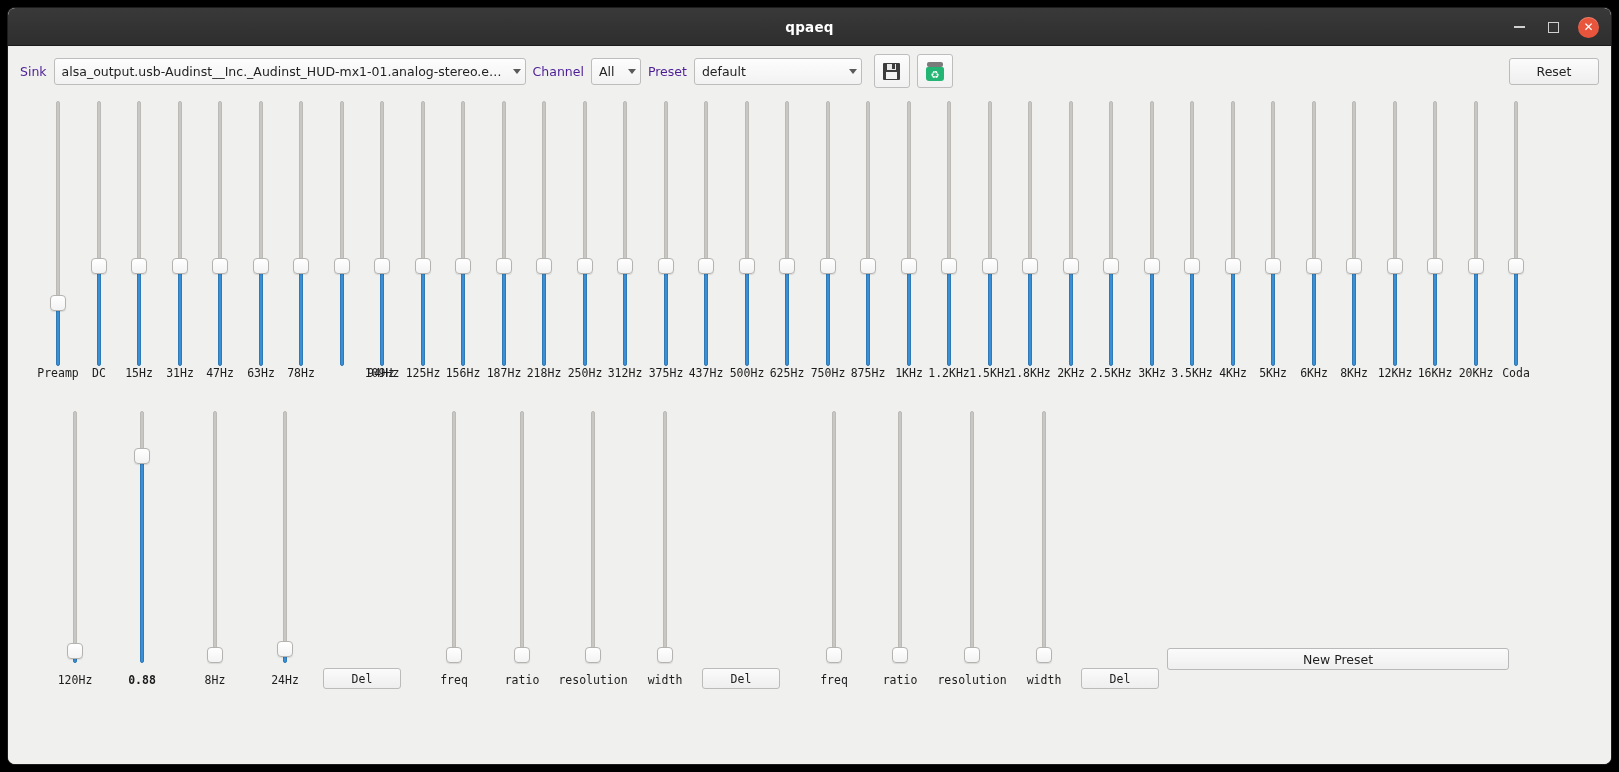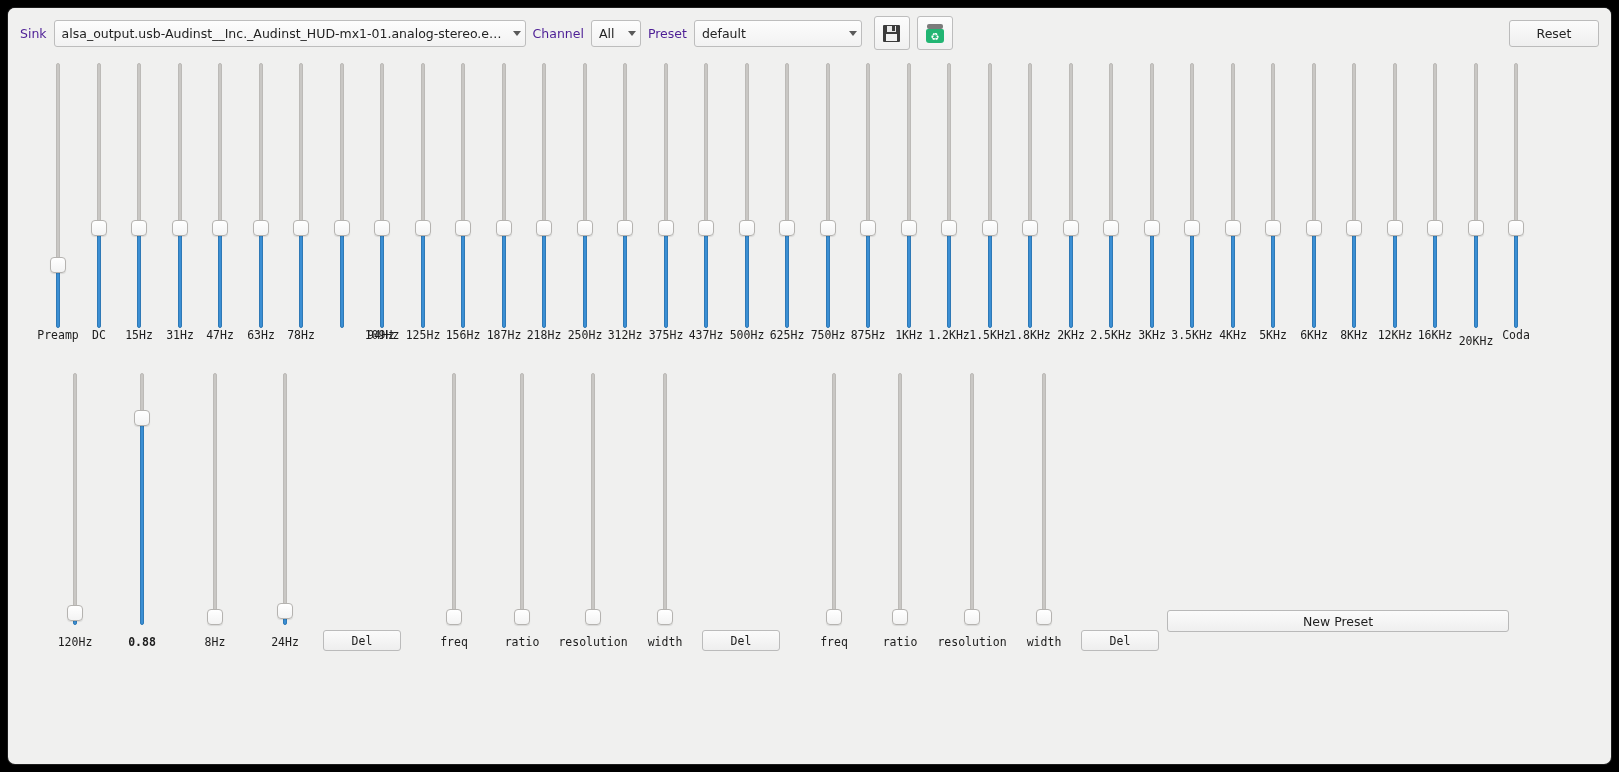--- a/index.html
+++ b/index.html
@@ -203,20 +203,32 @@
   .trash { width: 20px; height: 19px; position: relative; }
   .trash .lid { position:absolute; left:2px; top:0; width:16px; height:5px; background:#7b7b7b; border-radius:2px; }
   .trash .can { position:absolute; left:1px; top:5px; width:18px; height:14px; background:#22b573; border-radius:2px 2px 3px 3px; }
   .trash .rec { position:absolute; left:0; right:0; top:8px; text-align:center; color:#fff; font-size:10px; line-height:10px; }
 </style>
 </head>
 <body>
 
 <div id="window">
 
+  <div id="titlebar">
+    <div id="title-text">qpaeq</div>
+    <div class="win-btns">
+      <div class="win-btn">
+        <span class="bar-min"></span>
+      </div>
+      <div class="win-btn">
+        <span class="sq-max"></span>
+      </div>
+      <div class="win-btn-close">✕</div>
+    </div>
+  </div>
 
   <div id="toolbar">
     <span class="tb-label">Sink</span>
     <div class="combo" id="sink-combo">
       <span class="cval">alsa_output.usb-Audinst__Inc._Audinst_HUD-mx1-01.analog-stereo.equalizer</span>
       <span class="arrow"></span>
     </div>
 
     <span class="tb-label">Channel</span>
     <div class="combo" id="channel-combo">
@@ -466,21 +478,21 @@
         <div class="axis-label" style="left: 1063px; top: 270px;">2KHz</div>
         <div class="axis-label" style="left: 1103px; top: 270px;">2.5KHz</div>
         <div class="axis-label" style="left: 1144px; top: 270px;">3KHz</div>
         <div class="axis-label" style="left: 1184px; top: 270px;">3.5KHz</div>
         <div class="axis-label" style="left: 1225px; top: 270px;">4KHz</div>
         <div class="axis-label" style="left: 1265px; top: 270px;">5KHz</div>
         <div class="axis-label" style="left: 1306px; top: 270px;">6KHz</div>
         <div class="axis-label" style="left: 1346px; top: 270px;">8KHz</div>
         <div class="axis-label" style="left: 1387px; top: 270px;">12KHz</div>
         <div class="axis-label" style="left: 1427px; top: 270px;">16KHz</div>
-        <div class="axis-label" style="left: 1468px; top: 276px; text-align: center;">20KHz</div>
+        <div class="axis-label" style="left: 1468px; top: 270px; text-align: center;">20KHz</div>
         <div class="axis-label" style="left: 1508px; top: 270px;">Coda</div>
       </div>
 
     <div id="damp-sliders">
         <div class="slider" style="left: 56px; top: 315px; height: 252px;">
           <div class="track" style="top: 0px; height: 240px;"></div>
           <div class="fill" style="top: 240px; height: 12px;"></div>
           <div class="handle" style="top: 232px;"></div>
         </div>
         <div class="slider" style="left: 123px; top: 315px; height: 252px;">

